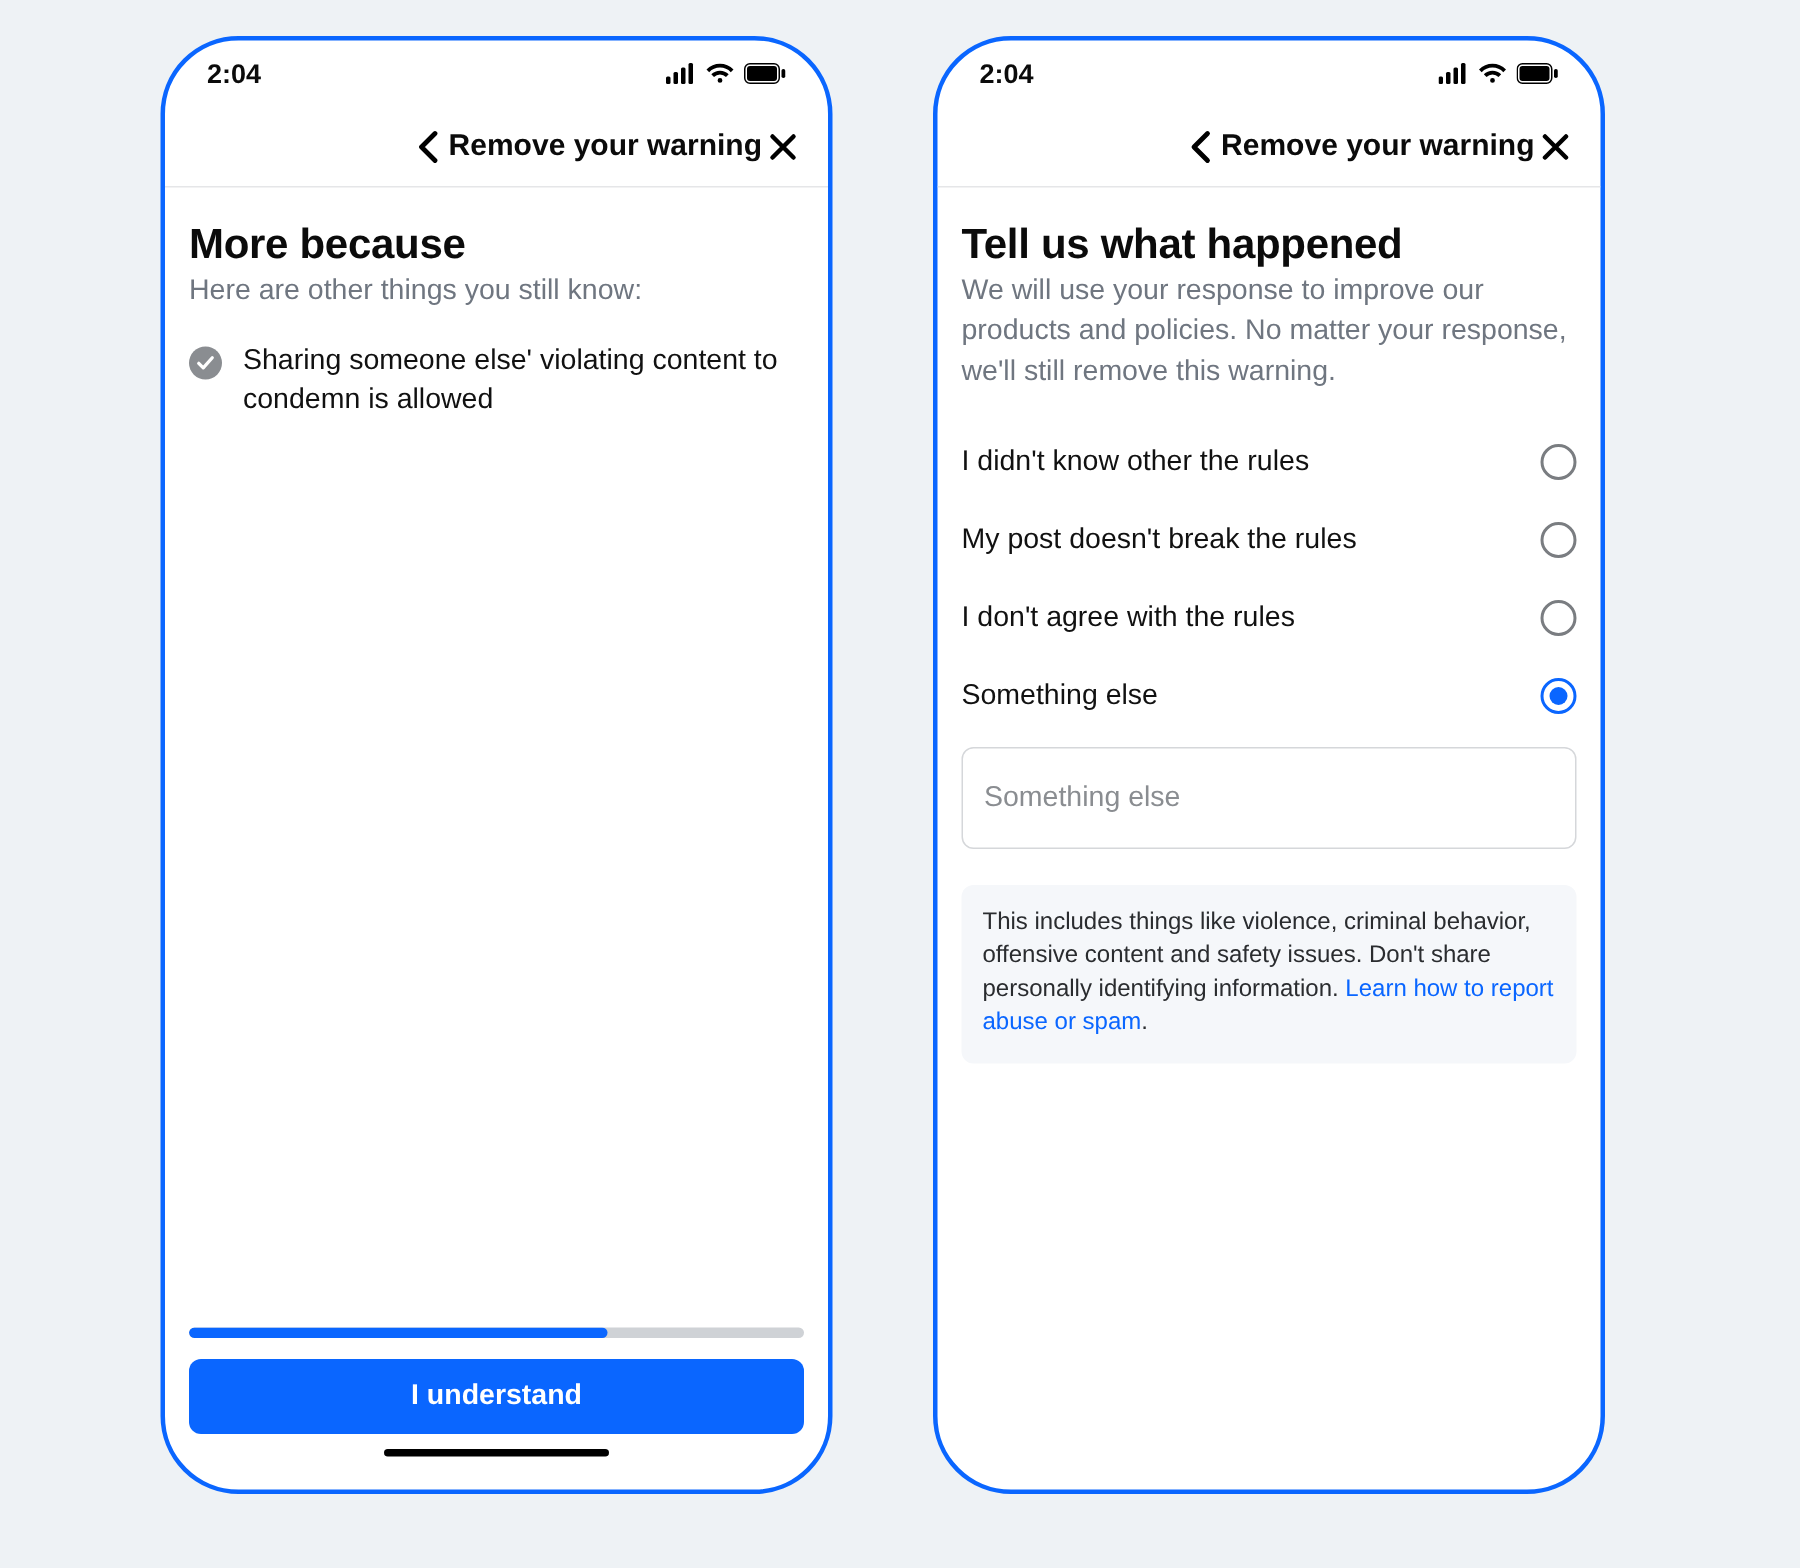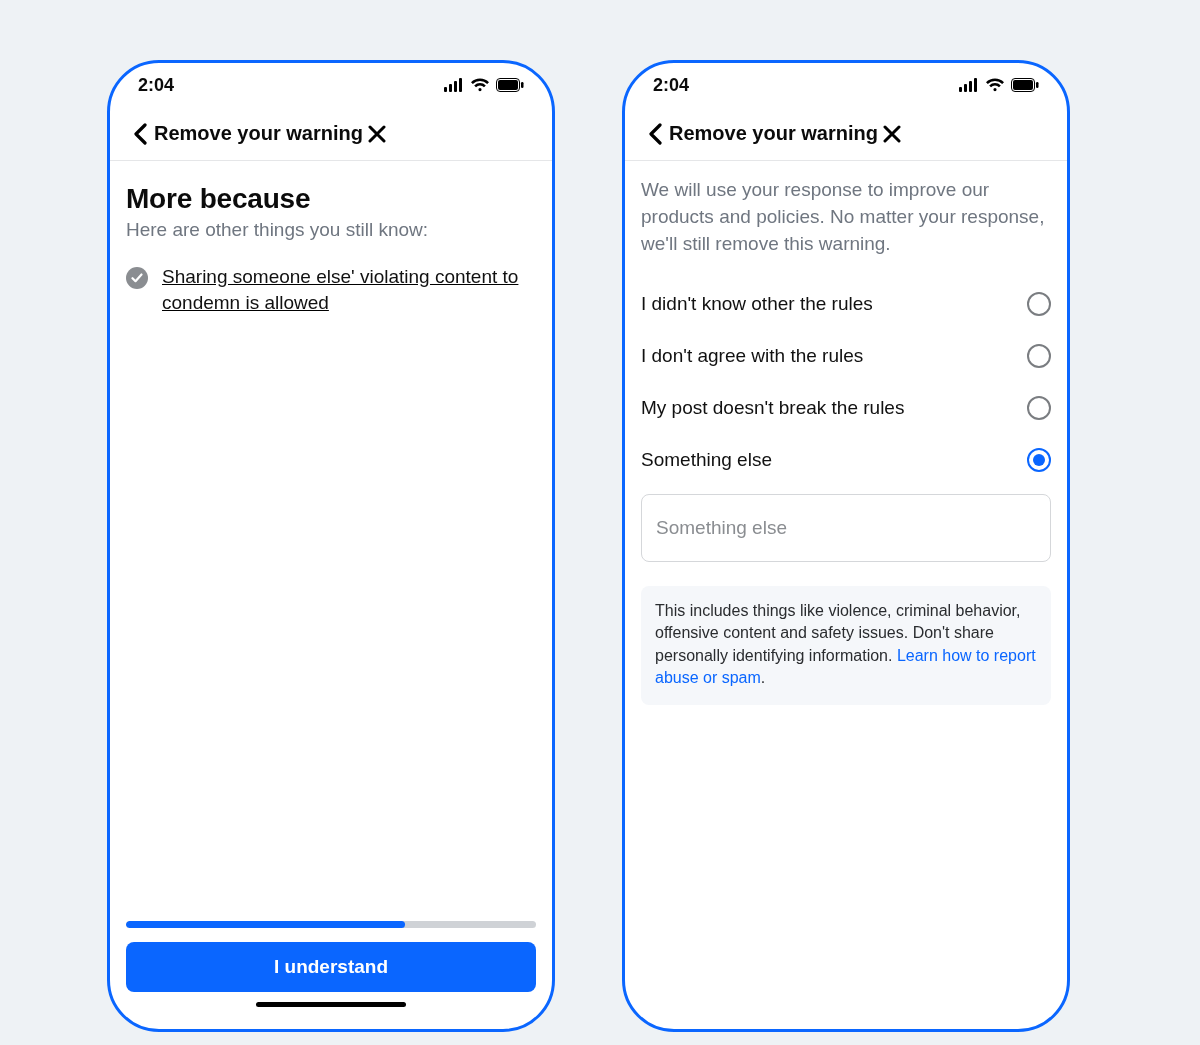--- a/index.html
+++ b/index.html
@@ -30,21 +30,20 @@
     position: absolute;
     width: 448px;
     height: 972px;
     top: 24px;
     border: 3px solid var(--border-outline);
     border-radius: 52px;
     background: #ffffff;
     overflow: hidden;
     display: flex;
     flex-direction: column;
-    margin-top: 36px;
   }
   .phone.left  { left: 107px; }
   .phone.right { left: 622px; }
 
   
   .statusbar {
     height: 44px;
     display: flex;
     align-items: center;
     justify-content: space-between;
@@ -54,21 +53,21 @@
     color: var(--black);
   }
   .status-icons { display: flex; align-items: center; gap: 6px; }
   .status-icons svg { display: block; }
 
   
   .navbar {
     height: 54px;
     display: flex;
     align-items: center;
-    justify-content: flex-start;
+    justify-content: flex-end;
     padding: 0 16px;
     border-bottom: 1px solid var(--divider);
   }
   .navbar .title {
     font-size: 20px;
     font-weight: 700;
     color: var(--black);
   }
   .icon-btn {
     width: 28px; height: 28px;
@@ -96,21 +95,20 @@
     line-height: 1.42;
     color: var(--gray-text);
   }
 
   
   .bullet-row {
     display: flex;
     align-items: flex-start;
     gap: 14px;
     margin-bottom: 18px;
-    text-decoration: underline;
   }
   .check-circle {
     flex: 0 0 auto;
     width: 22px; height: 22px;
     border-radius: 50%;
     background: var(--check-bg);
     display: flex; align-items: center; justify-content: center;
     margin-top: 3px;
   }
   .check-circle svg { display:block; }
@@ -310,33 +308,34 @@
       </div>
       <div class="title">Remove your warning</div>
       <div class="icon-btn">
         <svg width="18" height="18" viewBox="0 0 18 18">
             <path d="M2 2l14 14M16 2L2 16" stroke="#000" stroke-width="3" stroke-linecap="round"></path>
           </svg>
       </div>
     </div>
 
     <div class="content">
+      <h1 class="section-title">Tell us what happened</h1>
       <p class="section-sub">We will use your response to improve our products and policies. No matter your response, we'll still remove this warning.</p>
 
       <div id="radio-list">
           <div class="radio-row">
             <div class="radio-label">I didn't know other the rules</div>
             <div class="radio-outer"></div>
           </div>
           <div class="radio-row">
-            <div class="radio-label">I don't agree with the rules</div>
+            <div class="radio-label">My post doesn't break the rules</div>
             <div class="radio-outer"></div>
           </div>
           <div class="radio-row">
-            <div class="radio-label">My post doesn't break the rules</div>
+            <div class="radio-label">I don't agree with the rules</div>
             <div class="radio-outer"></div>
           </div>
           <div class="radio-row">
             <div class="radio-label">Something else</div>
             <div class="radio-outer selected">
               <div class="radio-inner"></div>
             </div>
           </div>
         </div>
 

